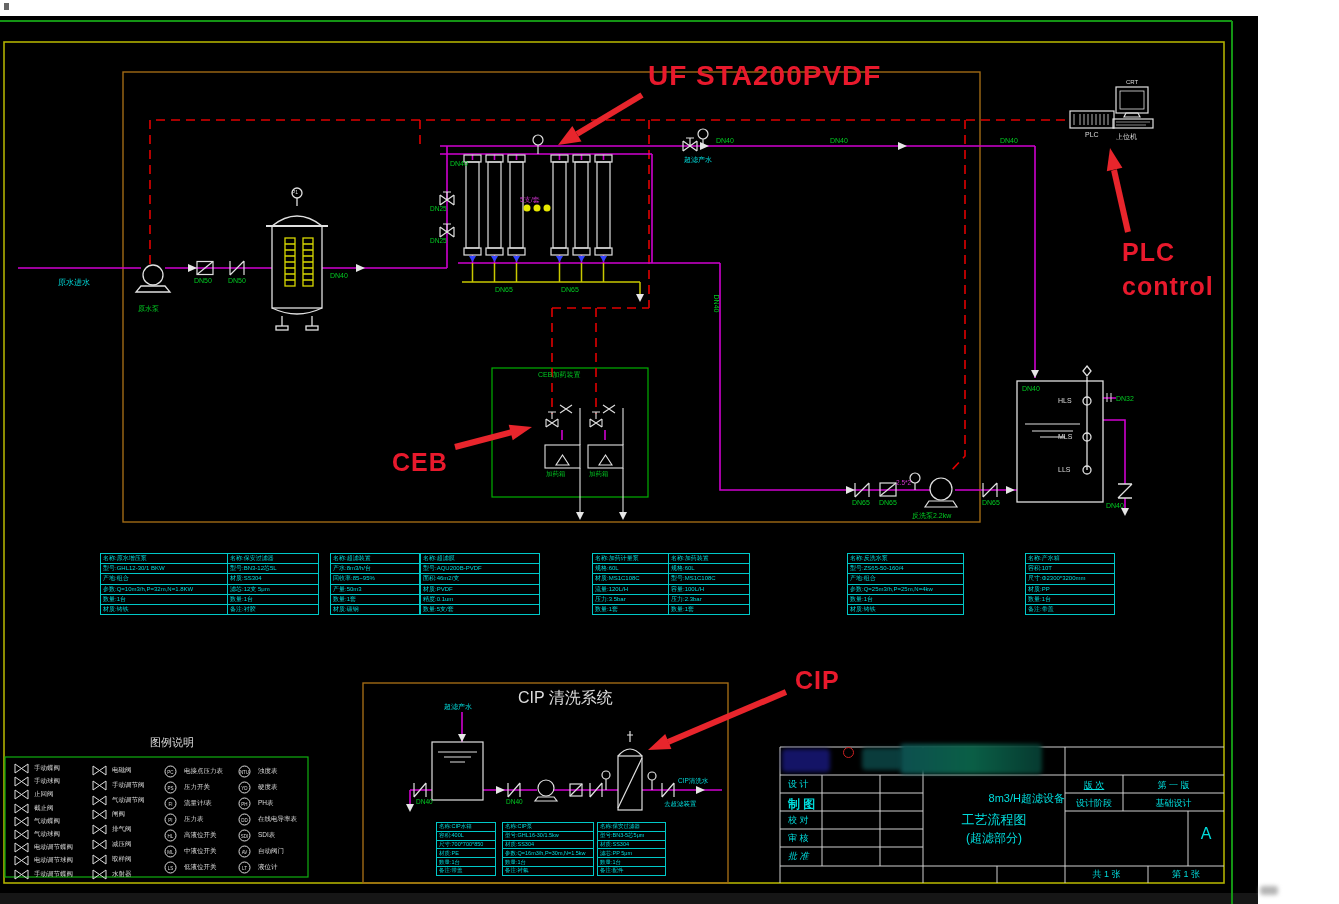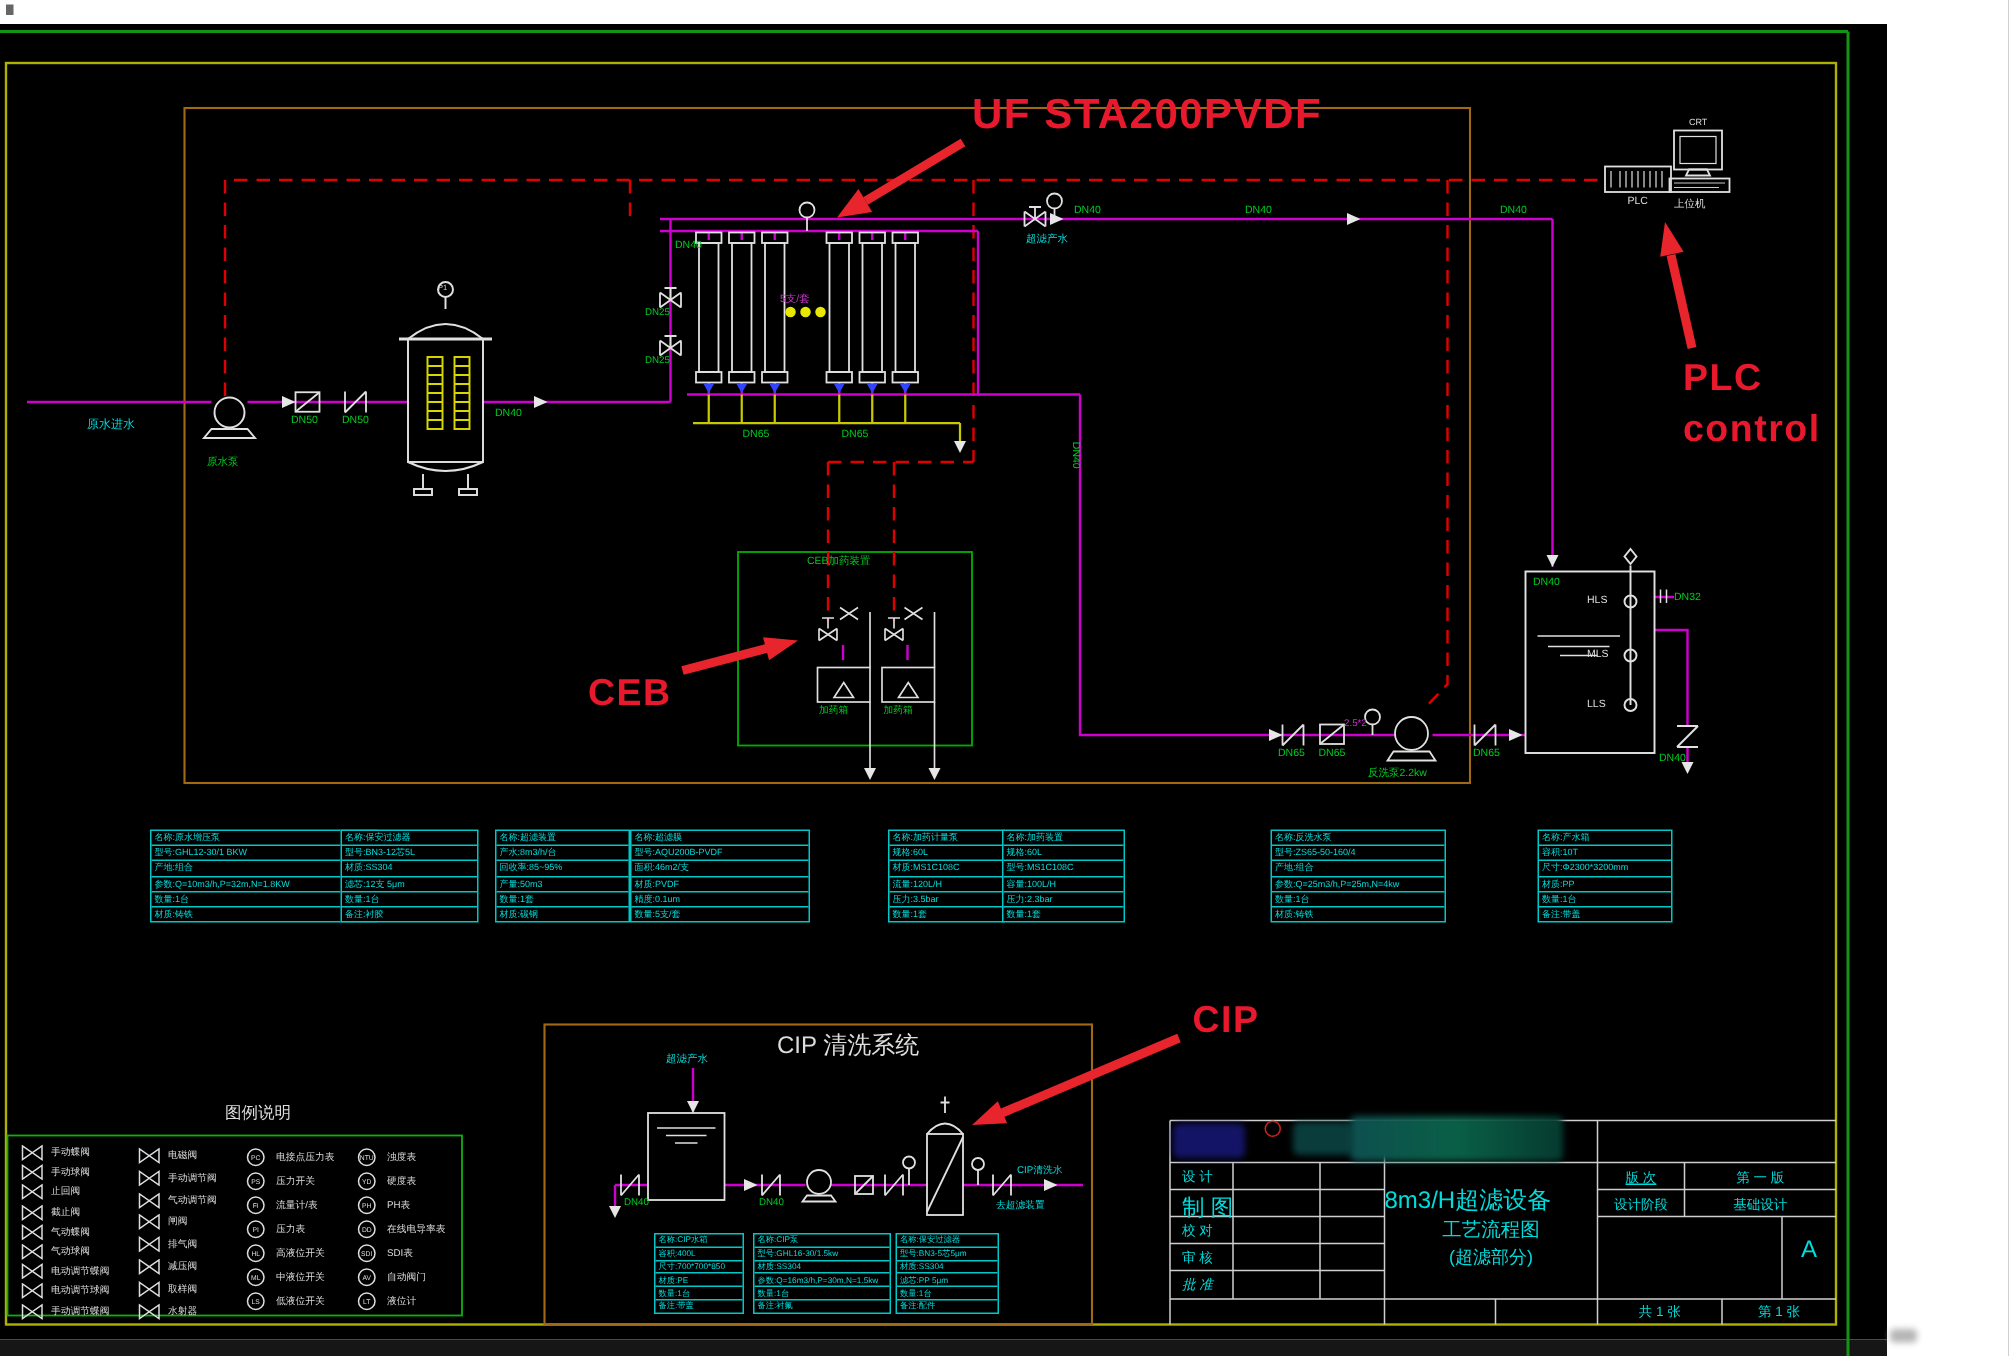--- a/index.html
+++ b/index.html
@@ -328,25 +328,25 @@
   <span class="lbl g" style="left:546px;top:471px;font-size:6.5px;">加药箱</span>
   <span class="lbl g" style="left:589px;top:471px;font-size:6.5px;">加药箱</span>
 
   <span class="lbl c" style="left:58px;top:279px;font-size:8px;">原水进水</span>
   <span class="lbl c" style="left:684px;top:156px;font-size:7px;">超滤产水</span>
   <span class="lbl c" style="left:444px;top:703px;font-size:7px;">超滤产水</span>
   <span class="lbl c" style="left:678px;top:778px;font-size:6.5px;">CIP清洗水</span>
   <span class="lbl c" style="left:664px;top:801px;font-size:6.5px;">去超滤装置</span>
 
   <span class="tb-txt lbl" style="left:788px;top:780px;font-size:9px;">设 计</span>
-  <span class="tb-txt lbl" style="left:788px;top:798px;font-size:15px;">制 图</span>
+  <span class="tb-txt lbl" style="left:788px;top:798px;font-size:12px;font-weight:bold;">制 图</span>
   <span class="tb-txt lbl" style="left:788px;top:816px;font-size:9px;">校 对</span>
   <span class="tb-txt lbl" style="left:788px;top:834px;font-size:9px;">审 核</span>
   <span class="tb-txt lbl" style="left:788px;top:852px;font-size:9px;font-style:italic;">批 准</span>
-  <span class="tb-txt lbl" style="left:923px;top:793px;width:142px;text-align:left;font-size:16px;">8m3/H超滤设备</span>
+  <span class="tb-txt lbl" style="left:923px;top:793px;width:142px;text-align:right;font-size:11px;">8m3/H超滤设备</span>
   <span class="tb-txt lbl" style="left:923px;top:813px;width:142px;text-align:center;font-size:13px;">工艺流程图</span>
   <span class="tb-txt lbl" style="left:923px;top:832px;width:142px;text-align:center;font-size:12px;">(超滤部分)</span>
   <span class="tb-txt lbl" style="left:1065px;top:781px;width:58px;text-align:center;font-size:9px;text-decoration:underline;">版  次</span>
   <span class="tb-txt lbl" style="left:1123px;top:781px;width:101px;text-align:center;font-size:9px;">第 一 版</span>
   <span class="tb-txt lbl" style="left:1065px;top:799px;width:58px;text-align:center;font-size:9px;">设计阶段</span>
   <span class="tb-txt lbl" style="left:1123px;top:799px;width:101px;text-align:center;font-size:9px;">基础设计</span>
   <span class="tb-txt lbl" style="left:1188px;top:826px;width:36px;text-align:center;font-size:16px;">A</span>
   <span class="tb-txt lbl" style="left:1065px;top:870px;width:83px;text-align:center;font-size:9px;">共 1 张</span>
   <span class="tb-txt lbl" style="left:1148px;top:870px;width:76px;text-align:center;font-size:9px;">第 1 张</span>
 

